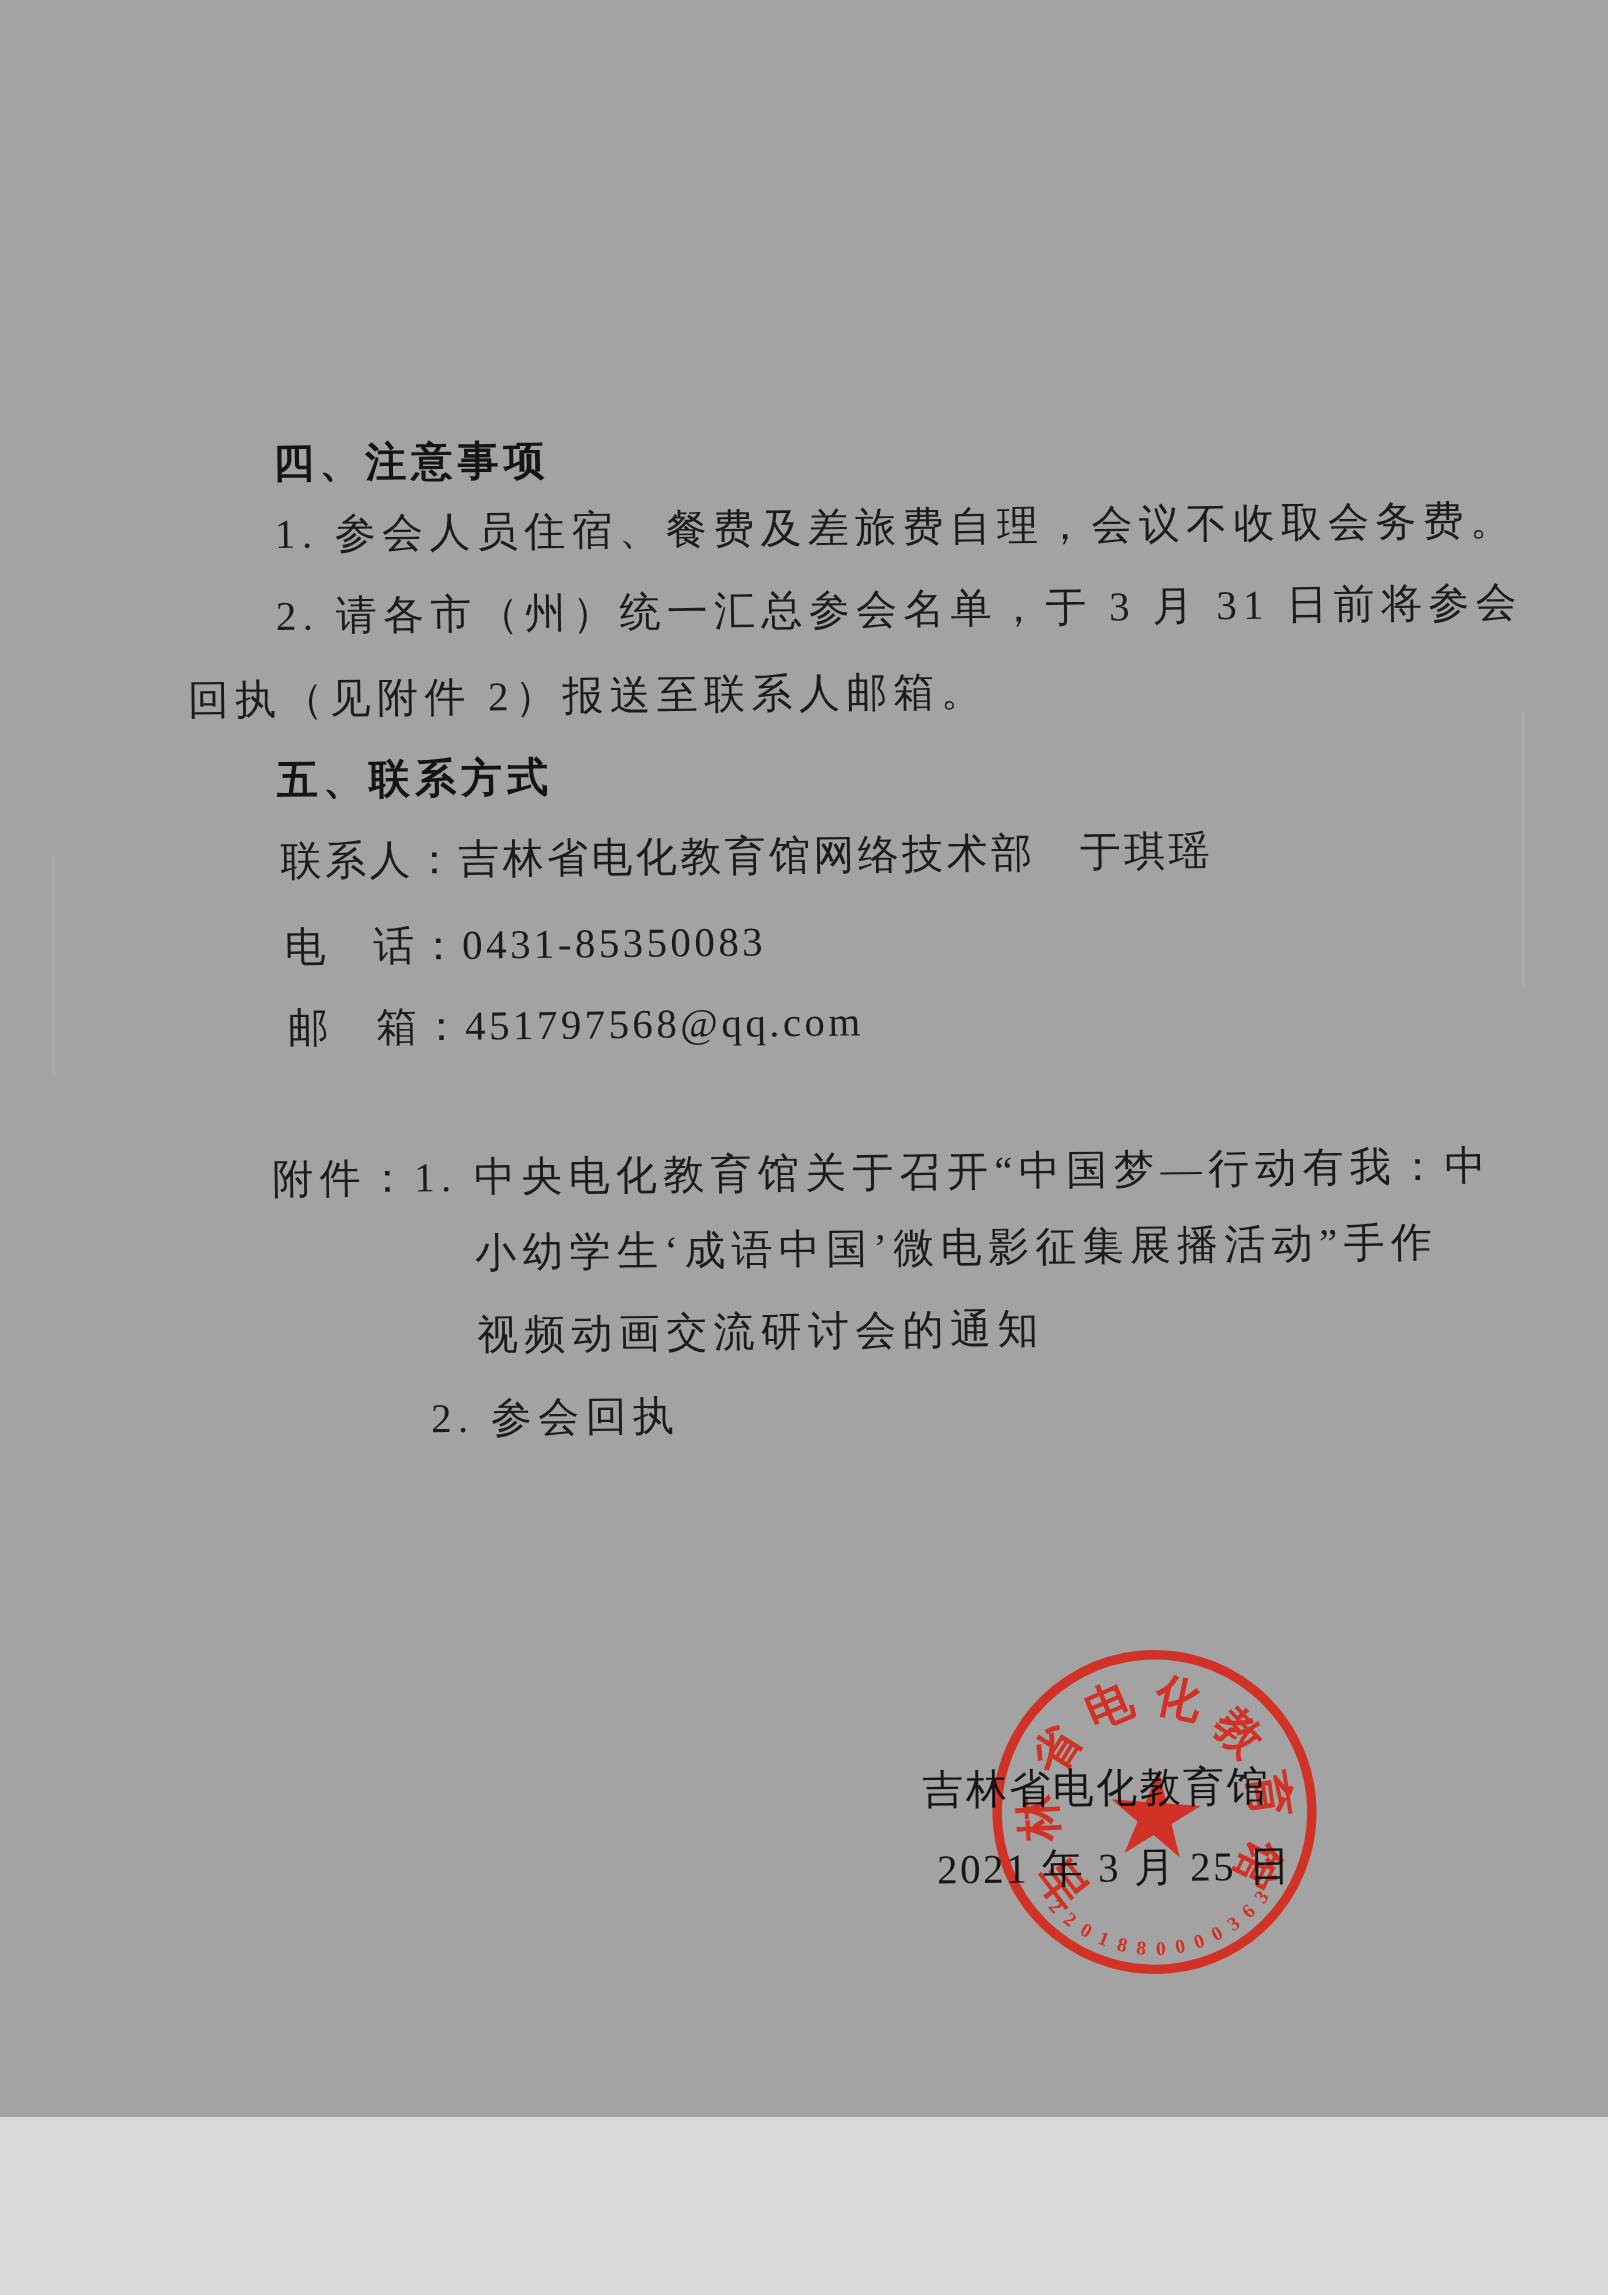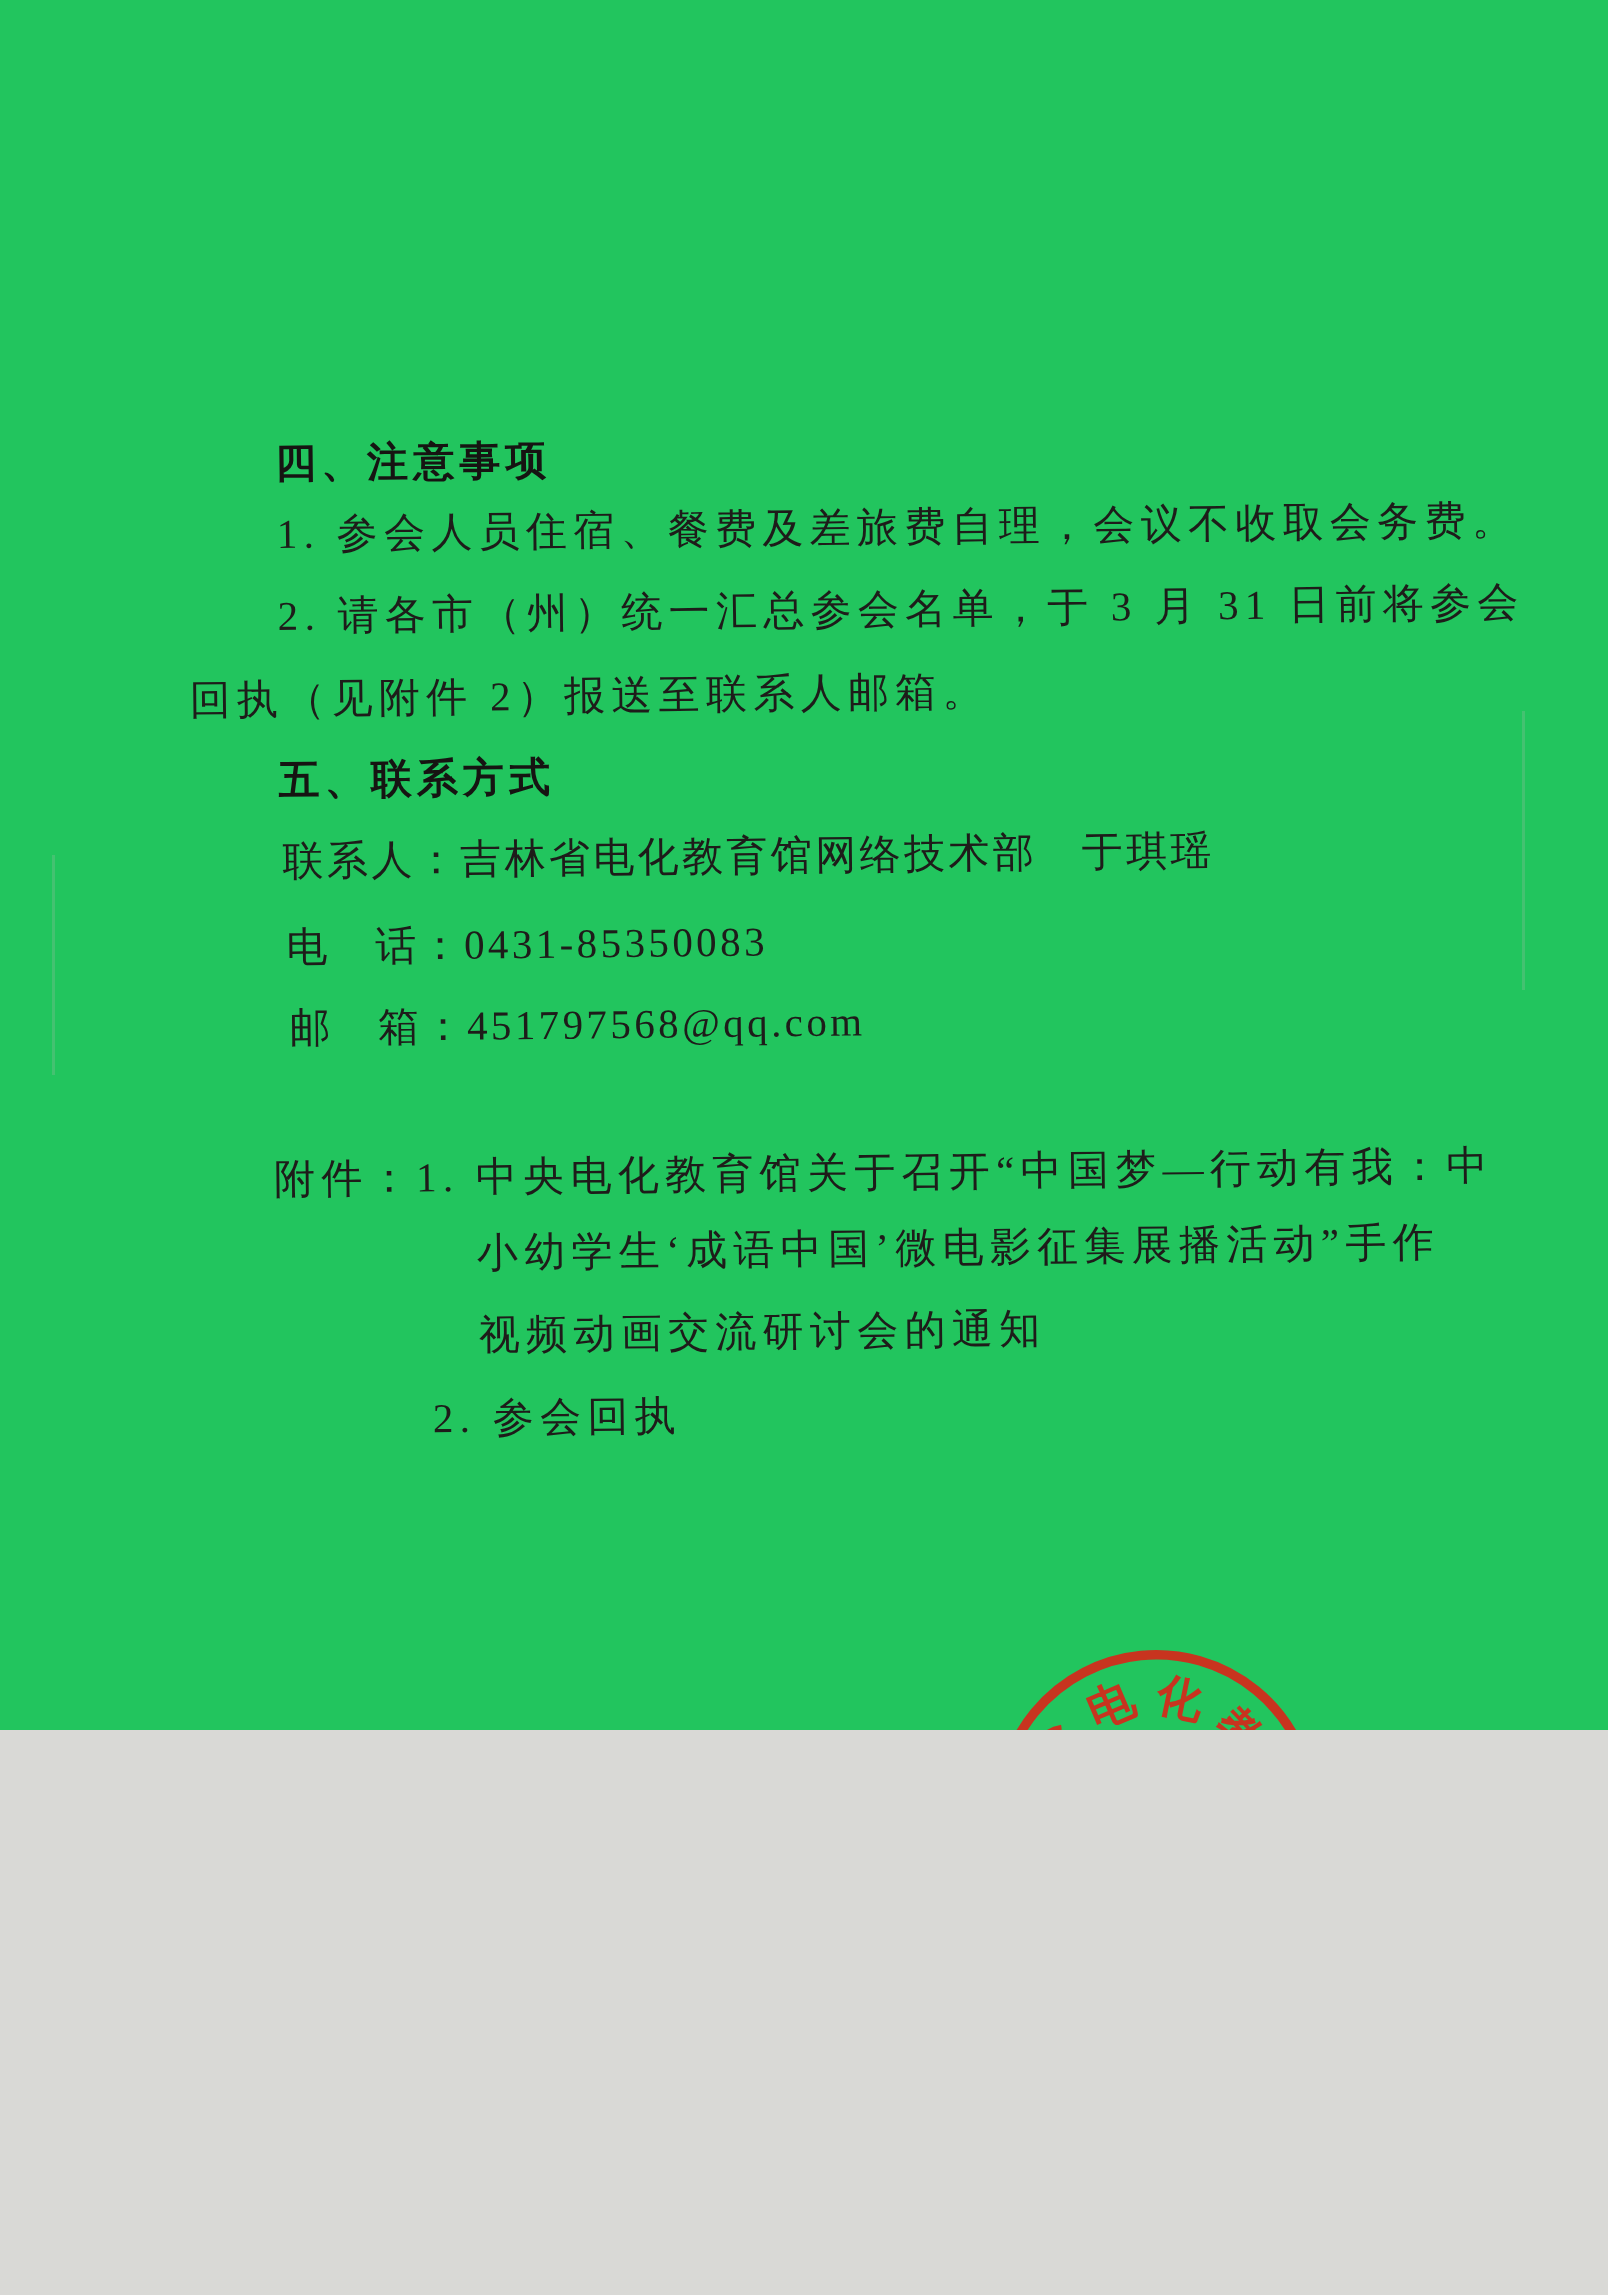--- a/index.html
+++ b/index.html
@@ -1,19 +1,19 @@
 <!DOCTYPE html>
 <html style="font-size:13.5px"><head>
 <meta charset="utf-8">
 <style>
   html,body{margin:0;padding:0;background:#d9d9d6;}
   .page{
     position:relative;
-    width:1608px;height:1730px;
-    background:#22c55e;
+    width:1608px;height:2117px;
+    background:#a3a3a3;
     overflow:hidden;
     font-family:"Liberation Serif", serif;
   }
   .tilt{
     position:absolute;inset:0;
     transform:rotate(-0.65deg);
     transform-origin:50% 42%;
   }
   .line{
     position:absolute;

